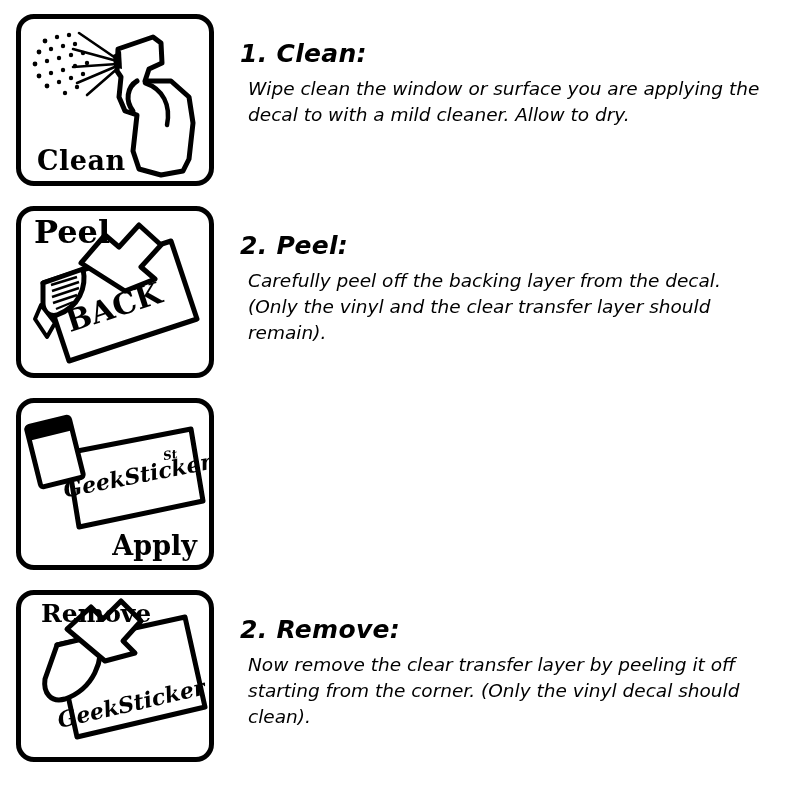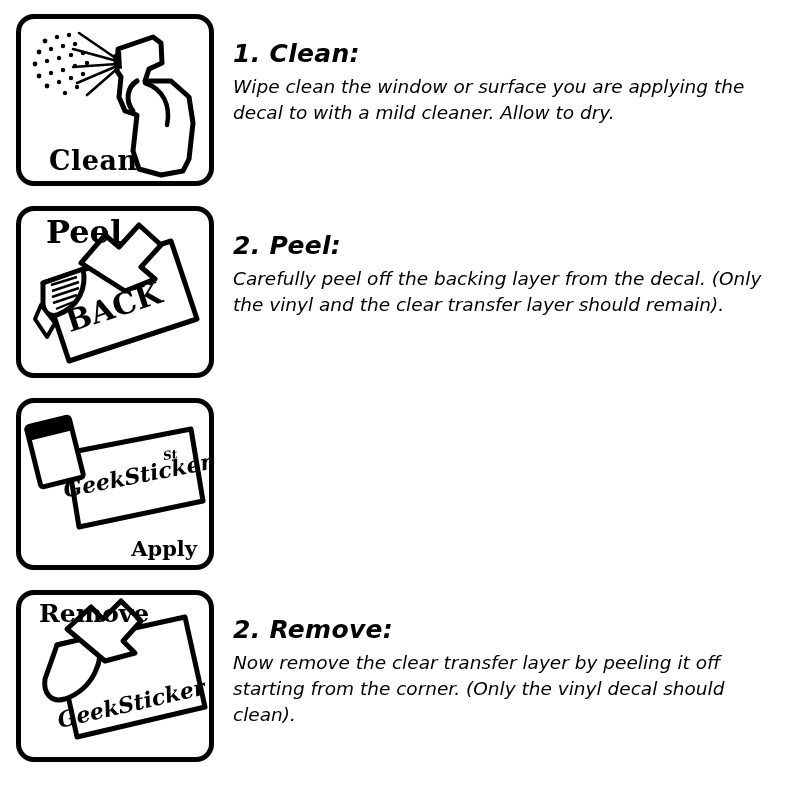--- a/index.html
+++ b/index.html
@@ -38,68 +38,67 @@
     overflow: hidden;
     background: #fff;
   }
   .icon-box svg {
     position: absolute;
     left: 0;
     top: 0;
   }
   .text-col {
     flex: 1 1 auto;
-    padding-left: 19px;
+    padding-left: 26px;
     padding-top: 26px;
     box-sizing: border-box;
   }
   .step-title {
     font-family: "DejaVu Sans", sans-serif;
     font-style: italic;
     font-weight: bold;
     font-size: 25px;
     line-height: 1.1;
     letter-spacing: 0.3px;
     margin: 0 0 6px 0;
     color: #000;
   }
   .step-body {
     font-family: "DejaVu Sans", sans-serif;
     font-style: italic;
     font-size: 18.5px;
     line-height: 1.42;
-    margin: 0;
+    margin: 8px;
     color: #000;
     max-width: 560px;
   }
   .caption {
     position: absolute;
     font-family: "DejaVu Serif", serif;
     font-weight: bold;
     color: #000;
-    margin-left: 12px;
   }
   .cap-clean {
     left: 16px;
     bottom: 5px;
     font-size: 27px;
     letter-spacing: 0.5px;
   }
   .cap-peel {
     left: 13px;
     top: 2px;
     font-size: 32px;
   }
   .cap-apply {
     right: 12px;
     bottom: 4px;
-    font-size: 21px;
+    font-size: 27px;
   }
   .cap-remove {
-    left: 6px;
+    left: 20px;
     top: 4px;
     font-size: 25px;
   }
   .cap-back {
     font-family: "DejaVu Serif", serif;
     font-weight: bold;
     font-size: 30px;
     fill: #000;
   }
 </style>

